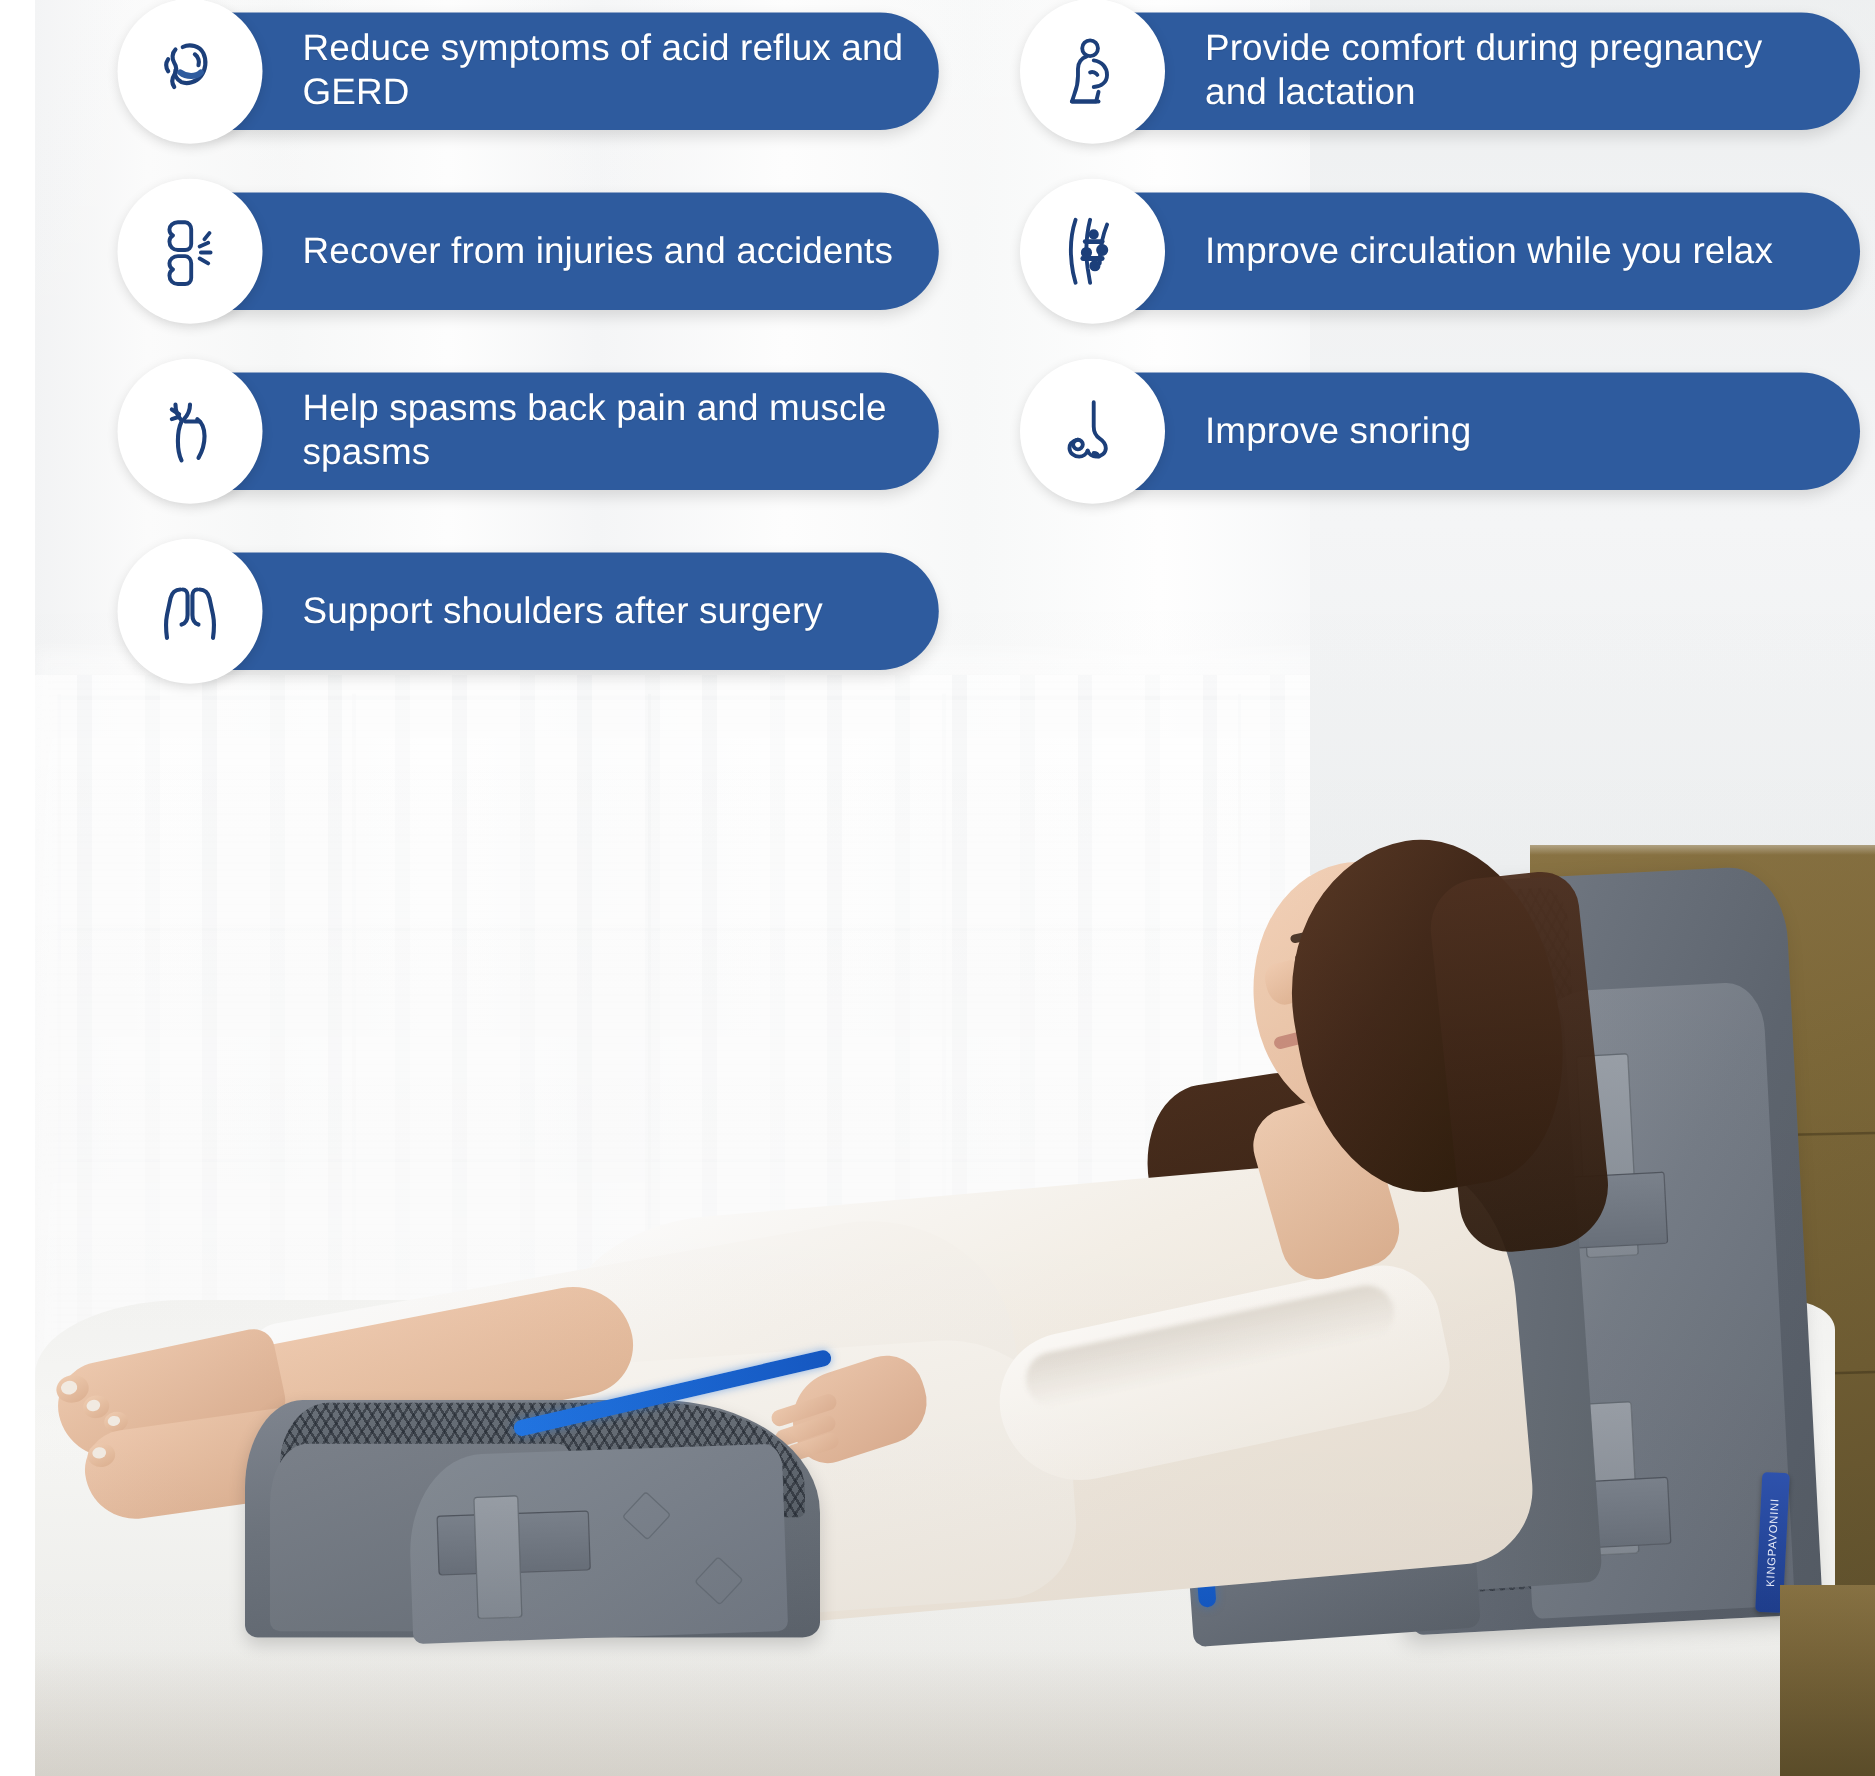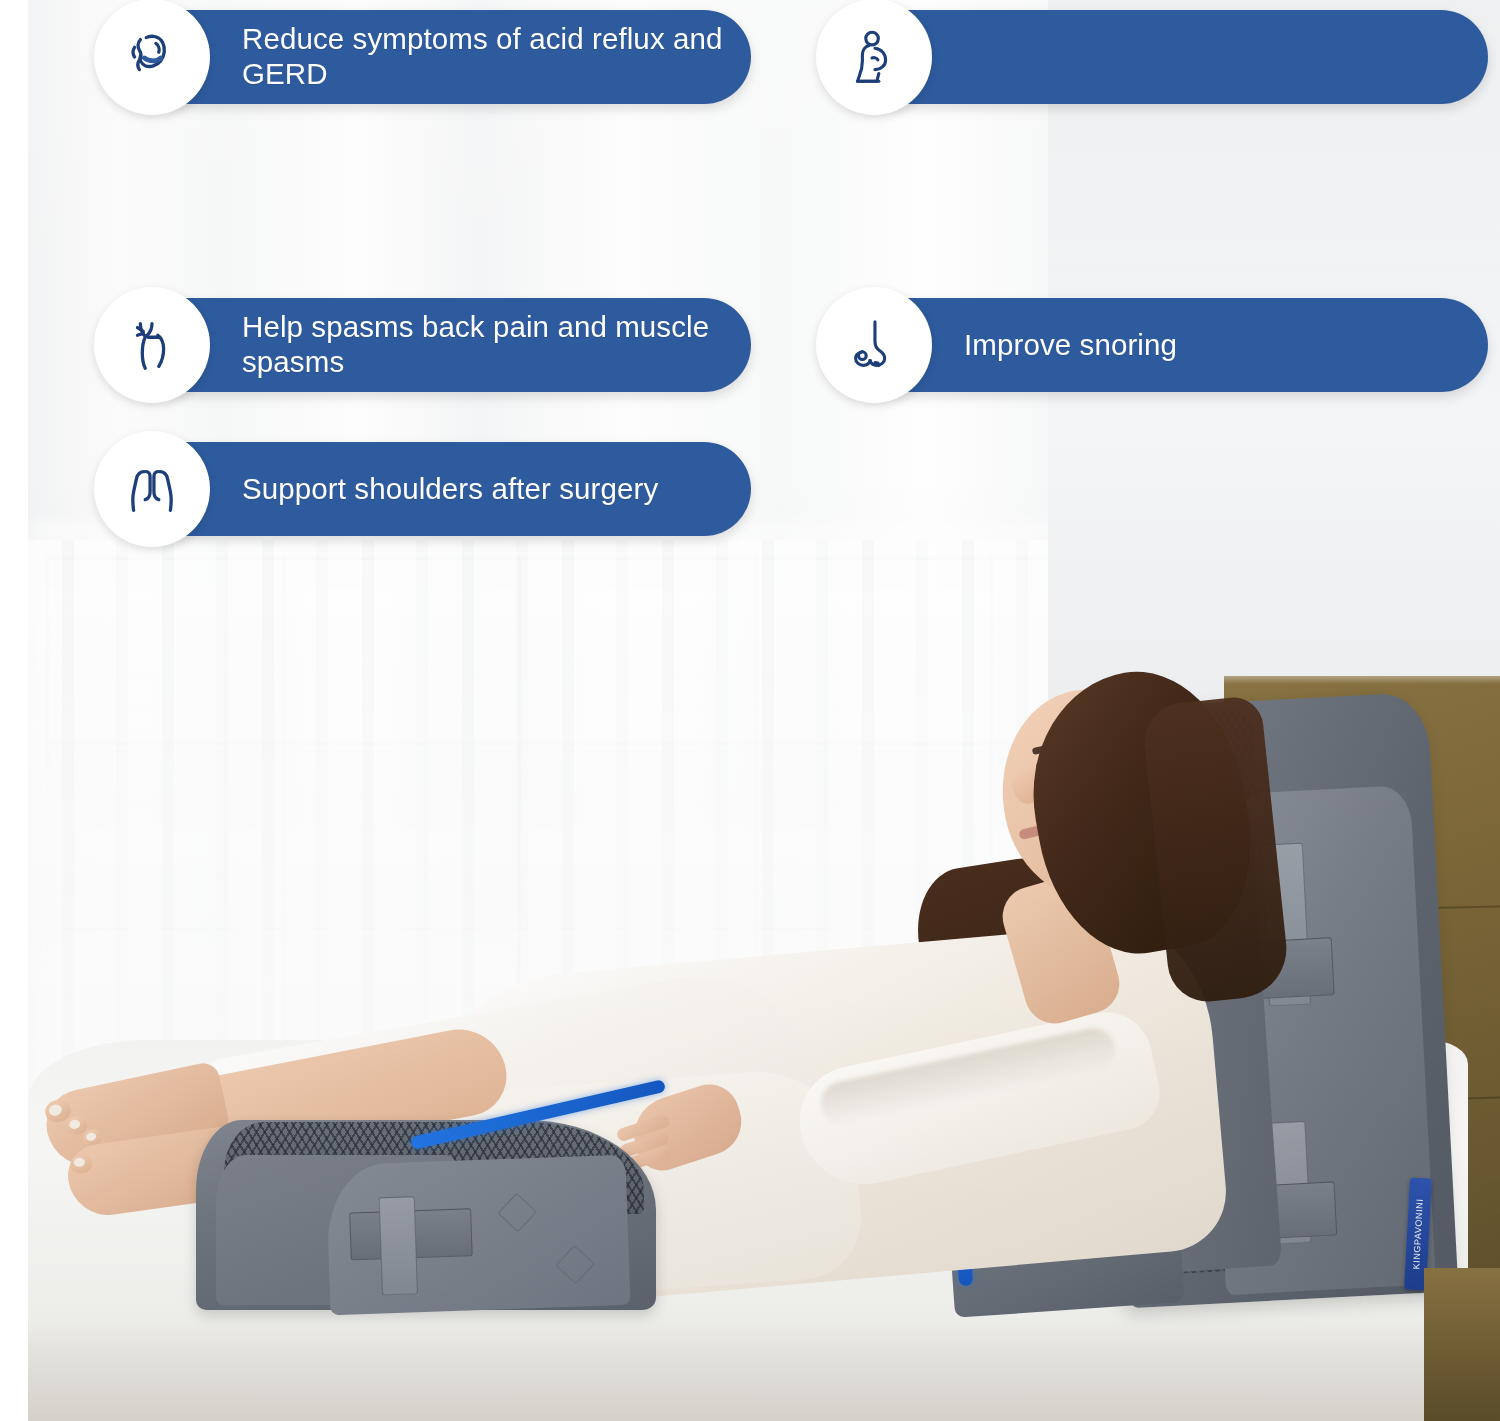--- a/index.html
+++ b/index.html
@@ -446,25 +446,56 @@
         <div class="pill pill-right-w">
           <div class="pill-icon">
             <svg viewBox="0 0 64 64" fill="none" stroke="#1c3f7a" stroke-width="3.2" stroke-linecap="round" stroke-linejoin="round">
               <circle cx="30" cy="13" r="6.5"></circle>
               <path d="M27 20c-4 1-7 5-7 10v6c0 5-1 10-3 15l-2 6h20l2-8"></path>
               <path d="M33 23c7 1 11 6 11 12 0 6-5 10-11 10"></path>
               <path d="M30 33c2-1 5 0 6 2"></path>
               <path d="M15 57h22"></path>
             </svg>
           </div>
+          <div class="pill-text">Provide comfort during pregnancy and lactation</div>
         </div>
       </div>
     </div>
 
     <div class="pill-row" style="top:154px;">
+      <div class="pill-col left">
+        <div class="pill pill-left-w">
+          <div class="pill-icon">
+            <svg viewBox="0 0 64 64" fill="none" stroke="#1c3f7a" stroke-width="3.2" stroke-linecap="round" stroke-linejoin="round">
+              <path d="M22 8c-4 0-7 3-7 6 0 2 1 4 3 5-2 1-3 3-3 5 0 4 3 7 7 7h6c3 0 5-2 5-5V14c0-3-2-6-5-6z"></path>
+              <path d="M22 36c-4 0-7 3-7 6 0 2 1 4 3 5-2 1-3 3-3 5 0 4 3 7 7 7h6c3 0 5-2 5-5V42c0-3-2-6-5-6z"></path>
+              <path d="M40 28l7-3M41 33h8M40 38l7 4M44 22l4-5"></path>
+            </svg>
+          </div>
+          <div class="pill-text">Recover from injuries and accidents</div>
+        </div>
+      </div>
+      <div class="pill-col right">
+        <div class="pill pill-right-w">
+          <div class="pill-icon">
+            <svg viewBox="0 0 64 64" fill="none" stroke="#1c3f7a" stroke-width="3.2" stroke-linecap="round" stroke-linejoin="round">
+              <path d="M18 6C14 18 13 34 16 50l2 8"></path>
+              <path d="M30 6c-3 12-4 26-2 40l2 12"></path>
+              <path d="M44 10c-4 10-6 22-6 32"></path>
+              <path d="M26 24h14" stroke-width="4"></path>
+              <path d="M24 38h16" stroke-width="4"></path>
+              <circle cx="40" cy="31" r="3.4" fill="#1c3f7a"></circle>
+              <circle cx="27" cy="33" r="3" fill="#1c3f7a"></circle>
+              <circle cx="34" cy="44" r="3" fill="#1c3f7a"></circle>
+              <circle cx="33" cy="18" r="2.6" fill="#1c3f7a"></circle>
+            </svg>
+          </div>
+          <div class="pill-text">Improve circulation while you relax</div>
+        </div>
+      </div>
     </div>
 
     <div class="pill-row" style="top:298px;">
       <div class="pill-col left">
         <div class="pill pill-left-w">
           <div class="pill-icon">
             <svg viewBox="0 0 64 64" fill="none" stroke="#1c3f7a" stroke-width="3.4" stroke-linecap="round" stroke-linejoin="round">
               <path d="M20 10c0 6 2 10 5 13"></path>
               <path d="M32 10c0 5-2 9-5 12"></path>
               <path d="M25 24c-2 4-3 10-3 16 0 7 1 12 3 16"></path>

